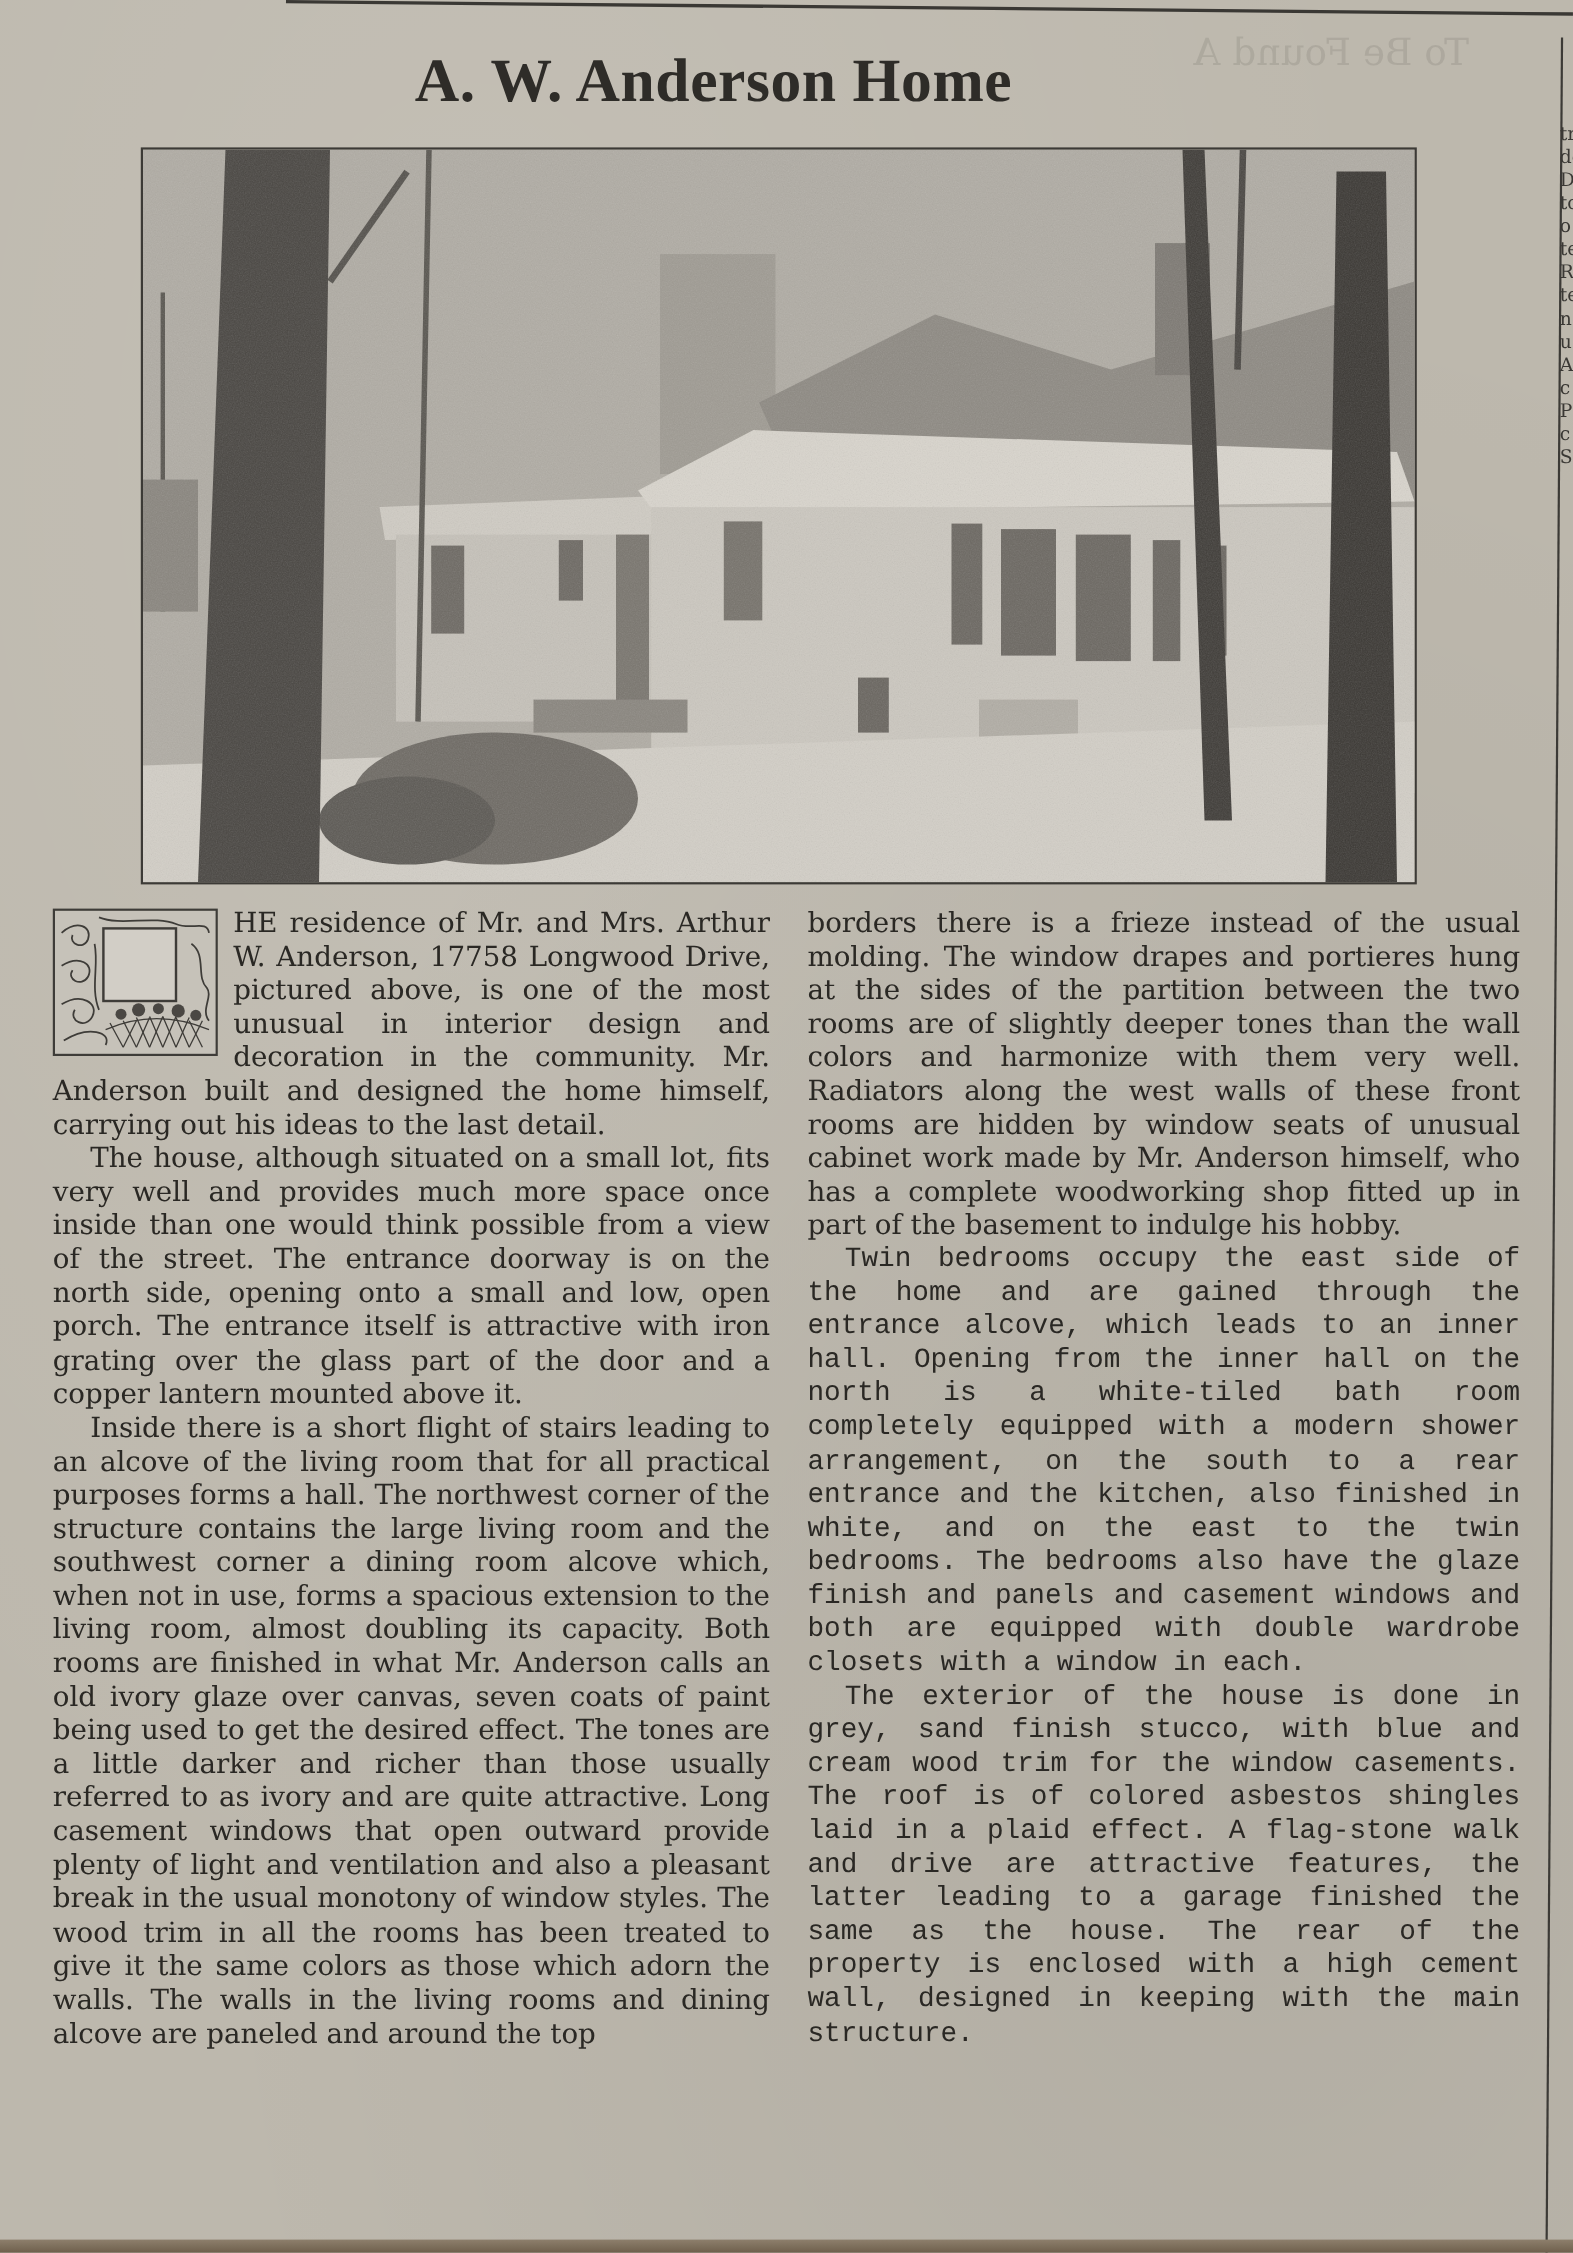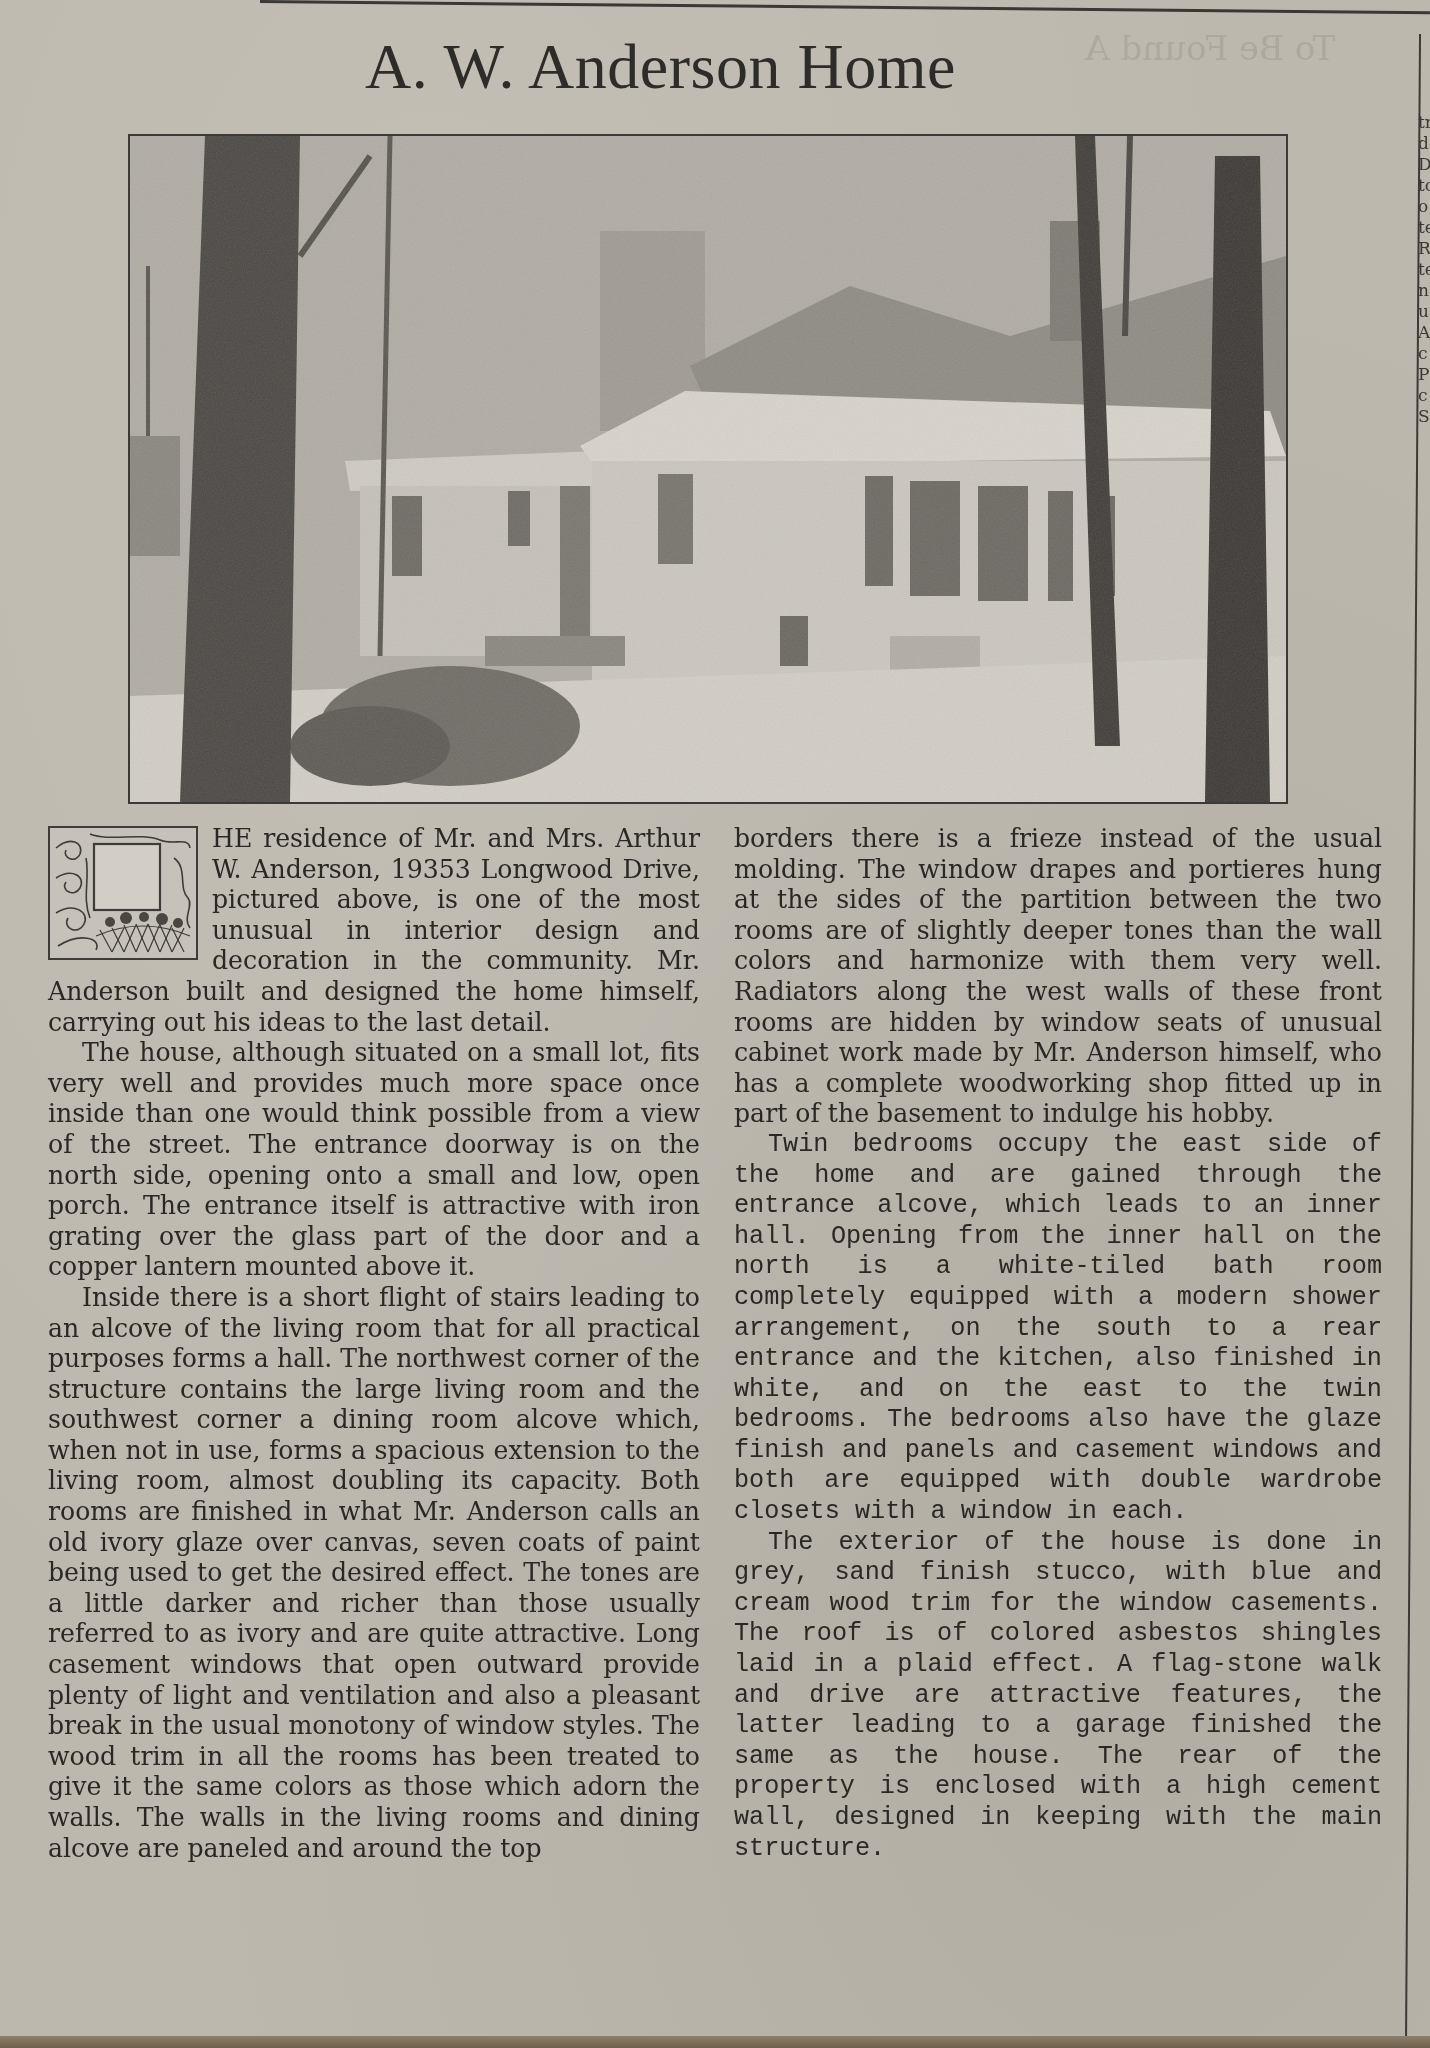--- a/index.html
+++ b/index.html
@@ -29,22 +29,22 @@
     position: absolute; left: 1085px; top: 28px;
     font-size: 34px; color: rgba(60,58,52,0.12); transform: scaleX(-1);
   }
   .side-col {
     position: absolute; left: 1418px; top: 112px; width: 14px; overflow: hidden;
     font-size: 17px; line-height: 21px; color: #3a3834;
   }
   .side-col div { white-space: nowrap; }
   .title {
     position: absolute; left: 365px; top: 30px;
-    font-family: "Liberation Serif", serif; font-size: 64px; font-weight: normal;
-    letter-spacing: 0.5px; color: #2e2c28; margin: 0;
+    font-family: "Liberation Serif", serif; font-size: 56px; font-weight: bold;
+    letter-spacing: 0.5px; color: #2e2c28; margin: 12px;
   }
   .photo {
     position: absolute; left: 128px; top: 134px; width: 1156px; height: 666px;
     border: 2px solid #3c3a36;
     overflow: hidden;
     background: linear-gradient(180deg, #a9a59d 0%, #b6b2aa 45%, #c3bfb7 75%, #bdb9b1 100%);
   }
   .photo svg { width: 100%; height: 100%; display: block; }
   .article {
     position: absolute; top: 824px; left: 48px; width: 1330px; height: 1210px;
@@ -185,21 +185,21 @@
             </g>
             <g fill="#4a4743">
               <circle cx="60" cy="94" r="5"></circle>
                 <circle cx="76" cy="90" r="6"></circle>
                 <circle cx="94" cy="89" r="5"></circle>
                 <circle cx="112" cy="91" r="6"></circle>
                 <circle cx="128" cy="95" r="5"></circle>
             </g>
             <text x="77" y="64" text-anchor="middle" font-size="0">T</text>
           </svg>
-        </span><span class="lede">HE residence of Mr. and Mrs. Arthur W. Anderson, 19353 Longwood Drive, pictured above, is one of the most unusual in interior design and decoration in the community. Mr. Anderson built and designed the home himself, carrying out his ideas to the last detail.</span>
+        </span><span class="lede">HE residence of Mr. and Mrs. Arthur W. Anderson, 17758 Longwood Drive, pictured above, is one of the most unusual in interior design and decoration in the community. Mr. Anderson built and designed the home himself, carrying out his ideas to the last detail.</span>
       </p>
       <p>The house, although situated on a small lot, fits very well and provides much more space once inside than one would think possible from a view of the street. The entrance doorway is on the north side, opening onto a small and low, open porch. The entrance itself is attractive with iron grating over the glass part of the door and a copper lantern mounted above it.</p>
       <p>Inside there is a short flight of stairs leading to an alcove of the living room that for all practical purposes forms a hall. The northwest corner of the structure contains the large living room and the southwest corner a dining room alcove which, when not in use, forms a spacious extension to the living room, almost doubling its capacity. Both rooms are finished in what Mr. Anderson calls an old ivory glaze over canvas, seven coats of paint being used to get the desired effect. The tones are a little darker and richer than those usually referred to as ivory and are quite attractive. Long casement windows that open outward provide plenty of light and ventilation and also a pleasant break in the usual monotony of window styles. The wood trim in all the rooms has been treated to give it the same colors as those which adorn the walls. The walls in the living rooms and dining alcove are paneled and around the top</p>
     </div>
 
     <div class="col col-right">
       <p class="noindent">borders there is a frieze instead of the usual molding. The window drapes and portieres hung at the sides of the partition between the two rooms are of slightly deeper tones than the wall colors and harmonize with them very well. Radiators along the west walls of these front rooms are hidden by window seats of unusual cabinet work made by Mr. Anderson himself, who has a complete woodworking shop fitted up in part of the basement to indulge his hobby.</p>
       <p class="gap">Twin bedrooms occupy the east side of the home and are gained through the entrance alcove, which leads to an inner hall. Opening from the inner hall on the north is a white-tiled bath room completely equipped with a modern shower arrangement, on the south to a rear entrance and the kitchen, also finished in white, and on the east to the twin bedrooms. The bedrooms also have the glaze finish and panels and casement windows and both are equipped with double wardrobe closets with a window in each.</p>
       <p class="gap">The exterior of the house is done in grey, sand finish stucco, with blue and cream wood trim for the window casements. The roof is of colored asbestos shingles laid in a plaid effect. A flag-stone walk and drive are attractive features, the latter leading to a garage finished the same as the house. The rear of the property is enclosed with a high cement wall, designed in keeping with the main structure.</p>
     </div>

